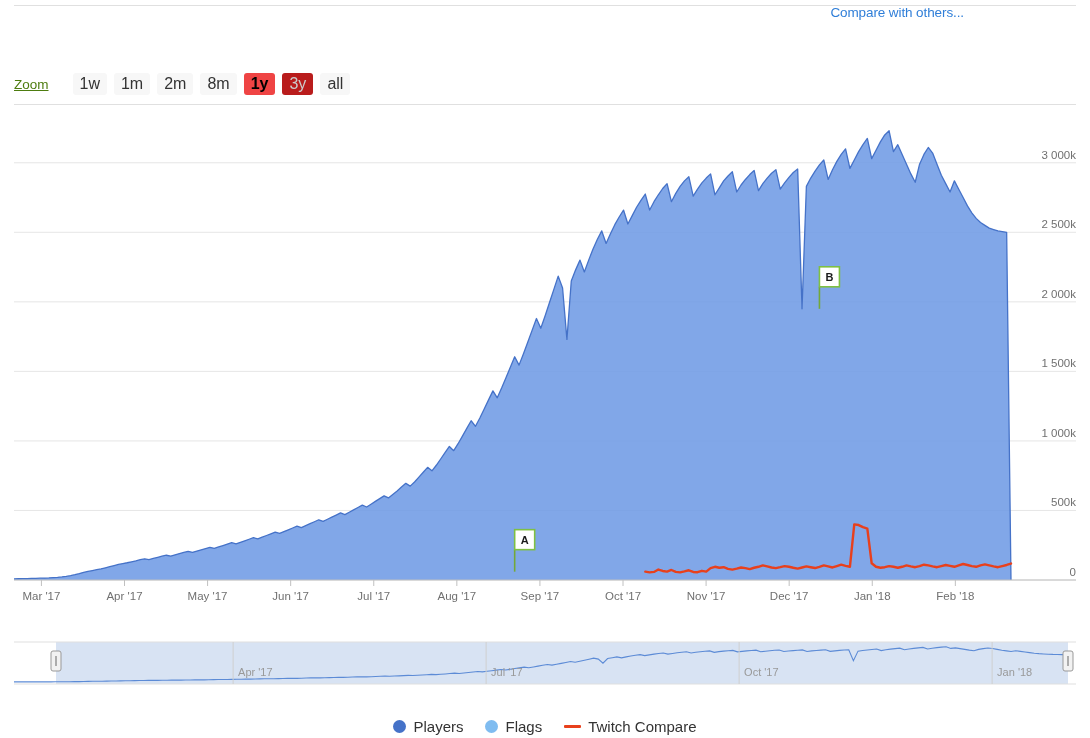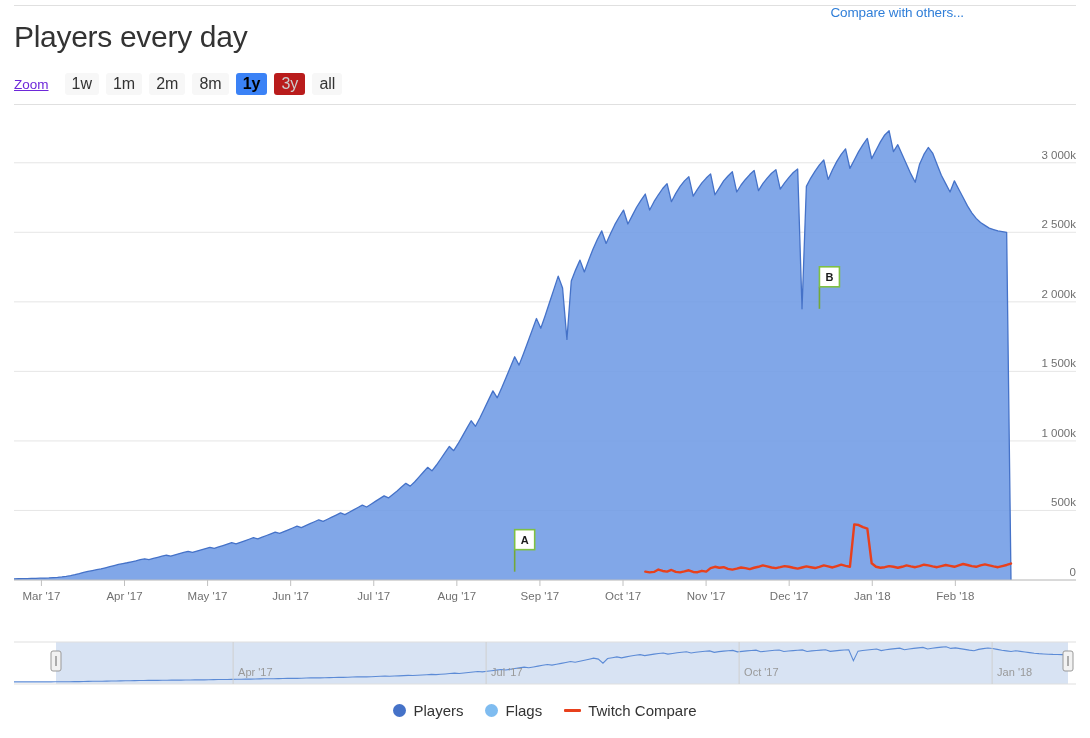--- a/index.html
+++ b/index.html
@@ -40,41 +40,41 @@
   }
 
   
   #range-selector {
     position: absolute; left: 14px; top: 72px;
     display: flex; align-items: center;
     height: 24px;
   }
   #rs-label {
     font-size: 13.5px;
-    color: #6d28d9;
-    margin-right: 16px;
+    color: #4d7c0f;
+    margin-right: 24px;
     text-decoration: underline;
   }
   .rs-btn {
     display: inline-flex;
     align-items: center;
     justify-content: center;
     min-width: 30px;
     height: 22px;
     padding: 0 7px;
     margin-right: 7px;
     font-size: 16px;
     color: #333333;
     background: #f7f7f7;
     border-radius: 3px;
     cursor: pointer;
     user-select: none;
   }
   .rs-btn.selected {
-    background: #3b82f6;
+    background: #ef4444;
     color: #000000;
     font-weight: bold;
   }
   .rs-btn.disabled {
     background: #b91c1c;
     color: #cccccc;
     cursor: default;
   }
   .header-rule {
     position: absolute; left: 14px; top: 104px; width: 1062px; height: 1px;
@@ -115,39 +115,39 @@
   #legend {
     position: absolute; left: 0; top: 702px; width: 1090px;
     display: flex; justify-content: center; align-items: center;
     gap: 22px;
   }
   .legend-item {
     display: flex; align-items: center; gap: 7px;
     cursor: pointer;
     font-size: 15px;
     color: #333333;
+    margin-top: 16px;
   }
   .legend-dot {
     width: 13px; height: 13px; border-radius: 50%;
     display: inline-block;
   }
   .legend-line {
     width: 17px; height: 3px; display: inline-block; border-radius: 1px;
   }
 </style>
 </head>
 <body>
 
 <div id="chart-container">
 
   <div class="top-rule"></div>
 
   <a id="compare-link">Compare with others...</a>
 
-  <div id="chart-title">Players every day</div>
 
   <div id="range-selector">
     <span id="rs-label">Zoom</span>
     <span class="rs-btn">1w</span>
     <span class="rs-btn">1m</span>
     <span class="rs-btn">2m</span>
     <span class="rs-btn">8m</span>
     <span class="rs-btn selected">1y</span>
     <span class="rs-btn disabled">3y</span>
     <span class="rs-btn">all</span>

